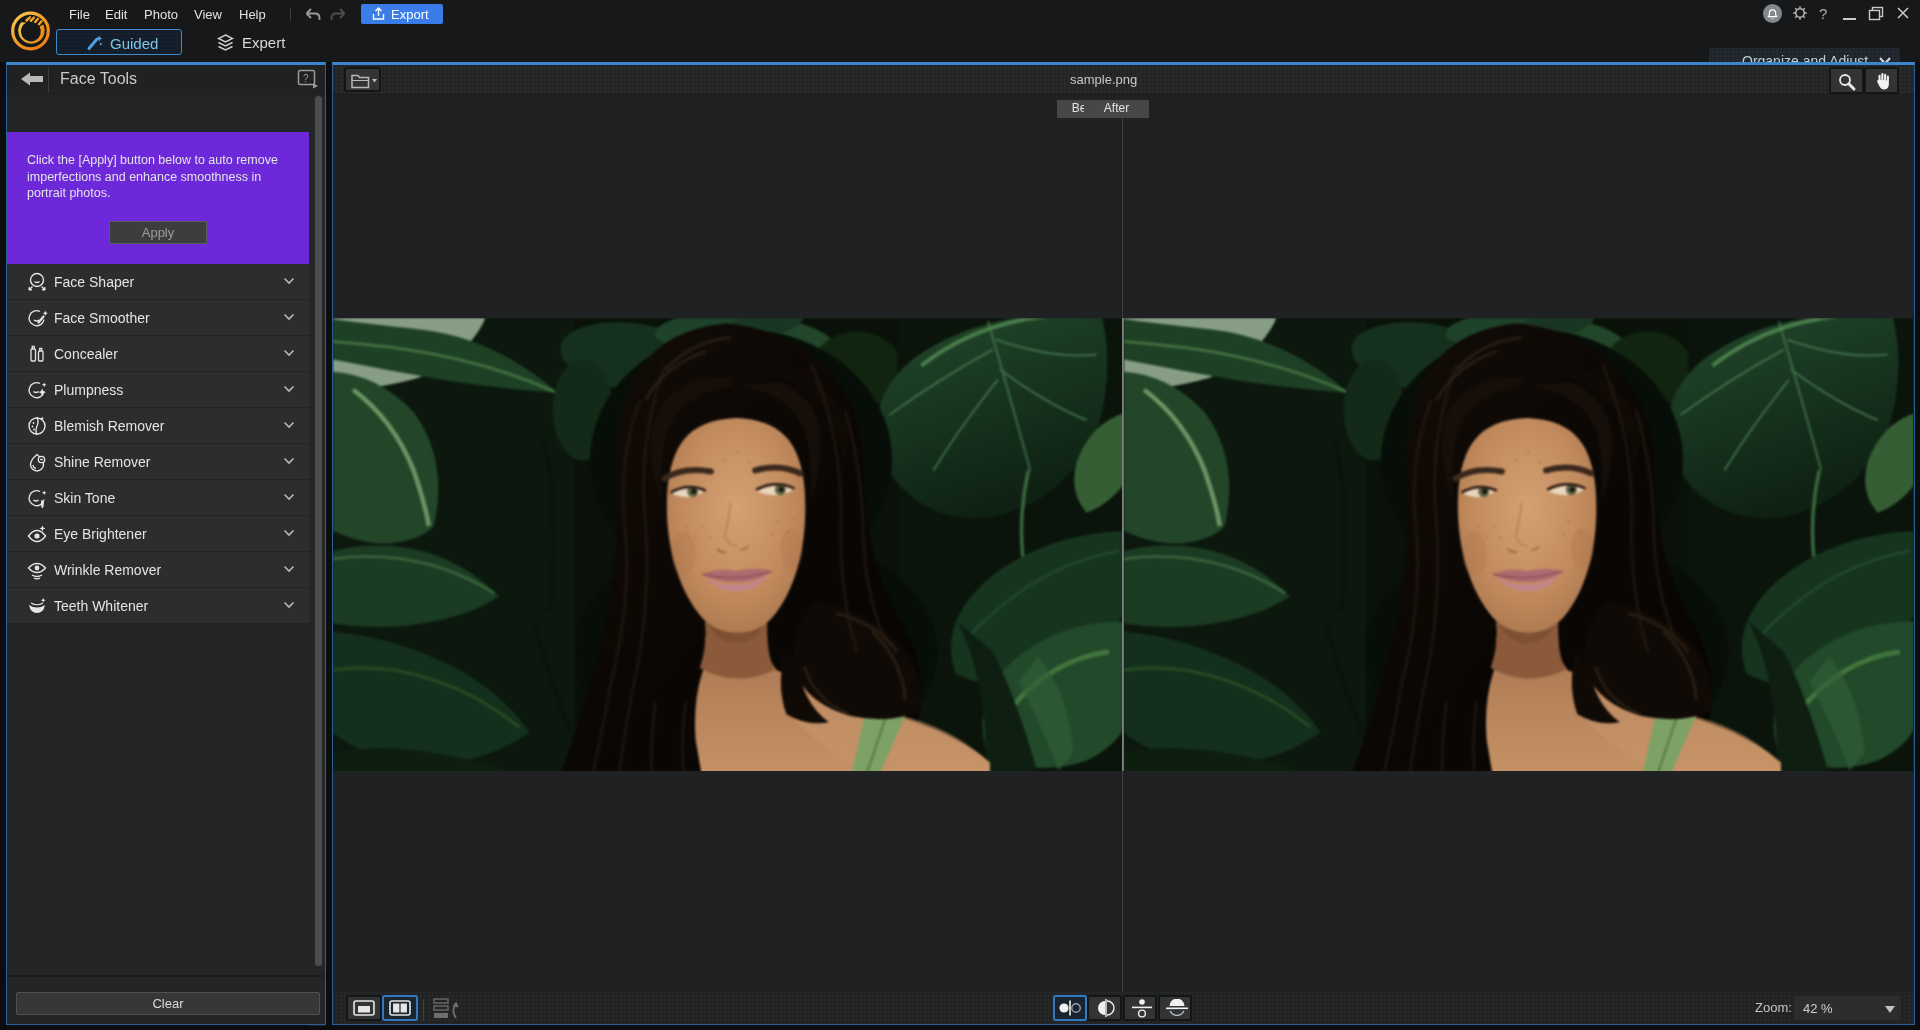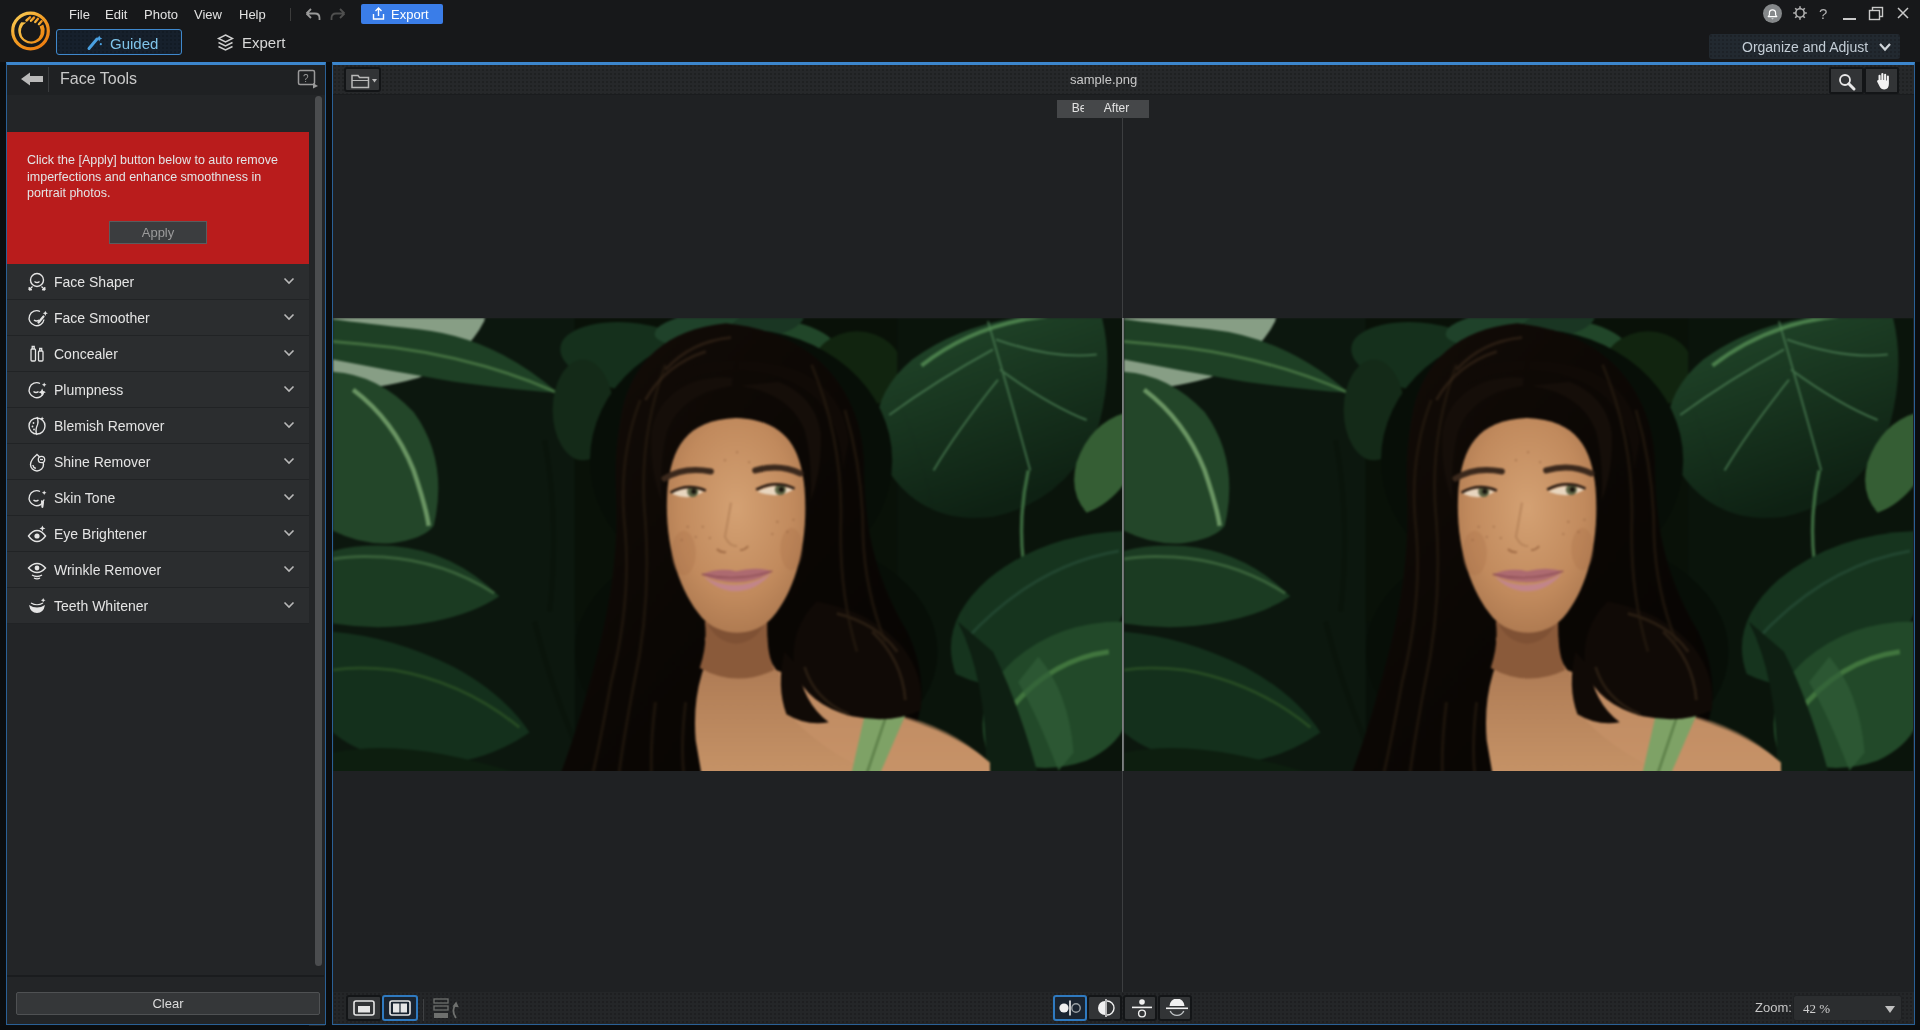--- a/index.html
+++ b/index.html
@@ -263,21 +263,21 @@
 
   <svg class="abs" style="left:216px;top:33px;" width="19" height="19" viewBox="0 0 19 19">
     <g fill="none" stroke="#cfcfcf" stroke-width="1.4">
       <path d="M9.5 2 L16.5 5.5 L9.5 9 L2.5 5.5 Z"></path>
       <path d="M2.5 9.5 L9.5 13 L16.5 9.5"></path>
       <path d="M2.5 13.5 L9.5 17 L16.5 13.5"></path>
     </g>
   </svg>
   <div class="abs" style="left:242px;top:34px;font-size:15px;color:#d8d8d8;">Expert</div>
 
-  <div class="abs" style="left:1709px;top:34px;width:191px;height:25px;background:#222930;background-image:radial-gradient(rgba(0,0,0,0.16) 0.8px, transparent 1px);background-size:4px 4px;border-radius:3px;">
+  <div class="abs" style="left:1709px;top:48px;width:191px;height:25px;background:#222930;background-image:radial-gradient(rgba(0,0,0,0.16) 0.8px, transparent 1px);background-size:4px 4px;border-radius:3px;">
     <div class="abs" style="left:33px;top:5px;font-size:14px;color:#c3cdd6;">Organize and Adjust</div>
     <svg class="abs" style="left:169px;top:8px;" width="14" height="10" viewBox="0 0 14 10">
       <path d="M2 2 L7 7.5 L12 2" fill="none" stroke="#d0d5da" stroke-width="2.2"></path>
     </svg>
   </div>
 
   <div id="panel">
       <div class="bord"></div>
     <div id="ptitle" style="width:318px;">
       <svg class="abs" style="left:12px;top:6px;" width="26" height="18" viewBox="0 0 26 18">
@@ -286,21 +286,21 @@
       <div class="abs" style="left:41px;top:3px;width:1px;height:25px;background:#3a3c3e;"></div>
       <div class="abs" style="left:53px;top:6px;font-size:16px;color:#c9c9c9;">Face Tools</div>
       <svg class="abs" style="left:290px;top:5px;" width="22" height="20" viewBox="0 0 22 20">
         <rect x="1.5" y="1.5" width="16" height="14" rx="1.5" fill="none" stroke="#9a9a9a" stroke-width="1.5"></rect>
         <text x="6" y="12.5" font-size="10" fill="#9a9a9a" font-family="Liberation Sans">?</text>
         <path d="M16 14 L21 17 L16 19.5 Z" fill="#9a9a9a"></path>
       </svg>
     </div>
 
 
-    <div class="abs" style="left:1px;top:70px;width:302px;height:132px;background:#b91c1c;">
+    <div class="abs" style="left:1px;top:70px;width:302px;height:132px;background:#6d28d9;">
       <div class="abs" style="left:20px;top:20px;width:266px;font-size:12.5px;line-height:16.5px;color:#e3e4e5;">Click the [Apply] button below to auto remove imperfections and enhance smoothness in portrait photos.</div>
       <div class="abs" style="left:102px;top:89px;width:98px;height:23px;background:#3b3d3f;border:1px solid #5a5c5e;text-align:center;line-height:21px;font-size:13px;color:#9b9b9b;">Apply</div>
     </div>
 
     <div class="prow" style="top:202px;">
       <svg class="abs" style="left:19px;top:7px;" width="22" height="22" viewBox="0 0 22 22">
         <circle cx="11" cy="9" r="6.5" fill="none" stroke="#e4e4e4" stroke-width="1.4"></circle>
         <path d="M8.5 10.5 q2.5 2.2 5 0" fill="none" stroke="#e4e4e4" stroke-width="1.4"></path>
         <path d="M3 19 L6.5 15.5 M3 19 l0.3 -3 M3 19 l3 -0.3" stroke="#e4e4e4" stroke-width="1.3" fill="none"></path>
         <path d="M19 19 L15.5 15.5 M19 19 l-0.3 -3 M19 19 l-3 -0.3" stroke="#e4e4e4" stroke-width="1.3" fill="none"></path>
@@ -513,21 +513,21 @@
       </div>
       <div class="btn" style="left:825px;top:3px;width:34px;height:26px;">
         <svg class="abs" style="left:5px;top:2px;" width="24" height="18" viewBox="0 0 24 18">
           <path d="M4.5 7 a7.5 7.5 0 0 1 15 0 Z" fill="#f0f0f0"></path>
           <rect x="1" y="8.5" width="22" height="1.6" fill="#f0f0f0"></rect>
           <path d="M18.8 12 a7.5 7.5 0 0 1 -13.6 0" fill="none" stroke="#c0c4c6" stroke-width="1.4"></path>
         </svg>
       </div>
       <div class="abs" style="left:1422px;top:8px;font-size:13px;color:#c6c6c6;">Zoom:</div>
       <div class="abs" style="left:1460px;top:3px;width:109px;height:26px;background:#2b2d2f;border:1px solid #1f2123;border-radius:3px;">
-        <div class="abs" style="left:9px;top:5px;font-size:13px;color:#d0d0d0;font-family:Liberation Serif, serif;">42 %</div>
+        <div class="abs" style="left:9px;top:5px;font-size:13px;color:#d0d0d0;">42 %</div>
         <svg class="abs" style="left:90px;top:9px;" width="12" height="9" viewBox="0 0 12 9">
           <path d="M1 1 L6 8 L11 1 Z" fill="#c0c0c0"></path>
         </svg>
       </div>
     </div>
   </div>
   <div class="abs" style="left:0;top:1026px;width:1920px;height:4px;background:#0a0c0e;"></div>
 </div>
 
 </body></html>

